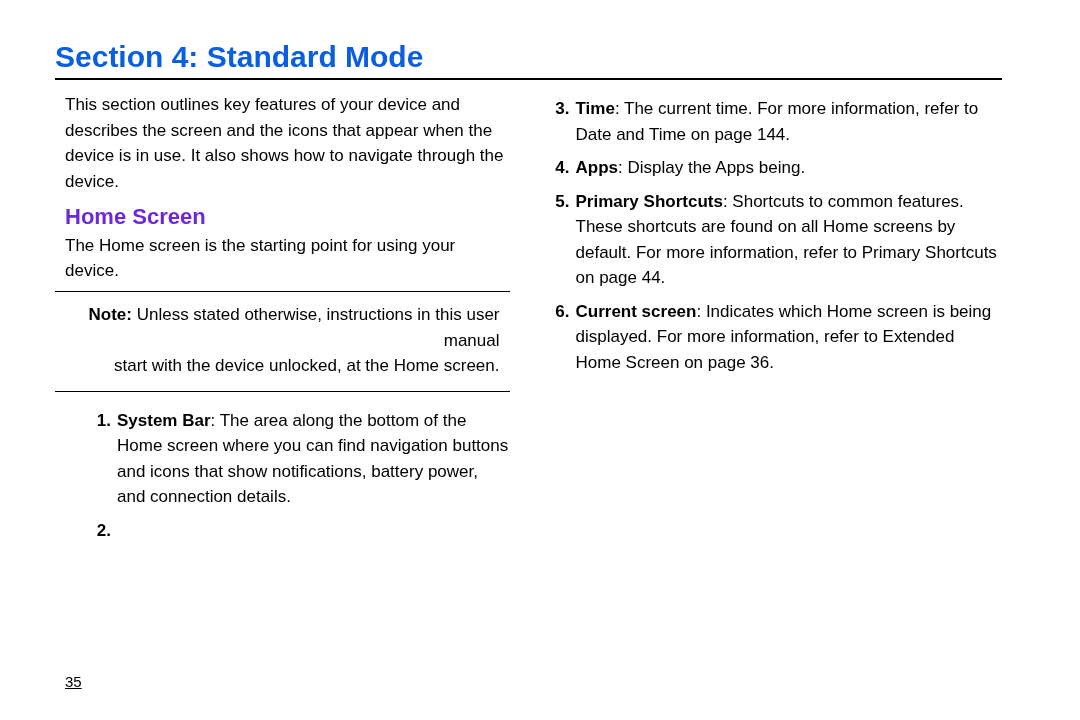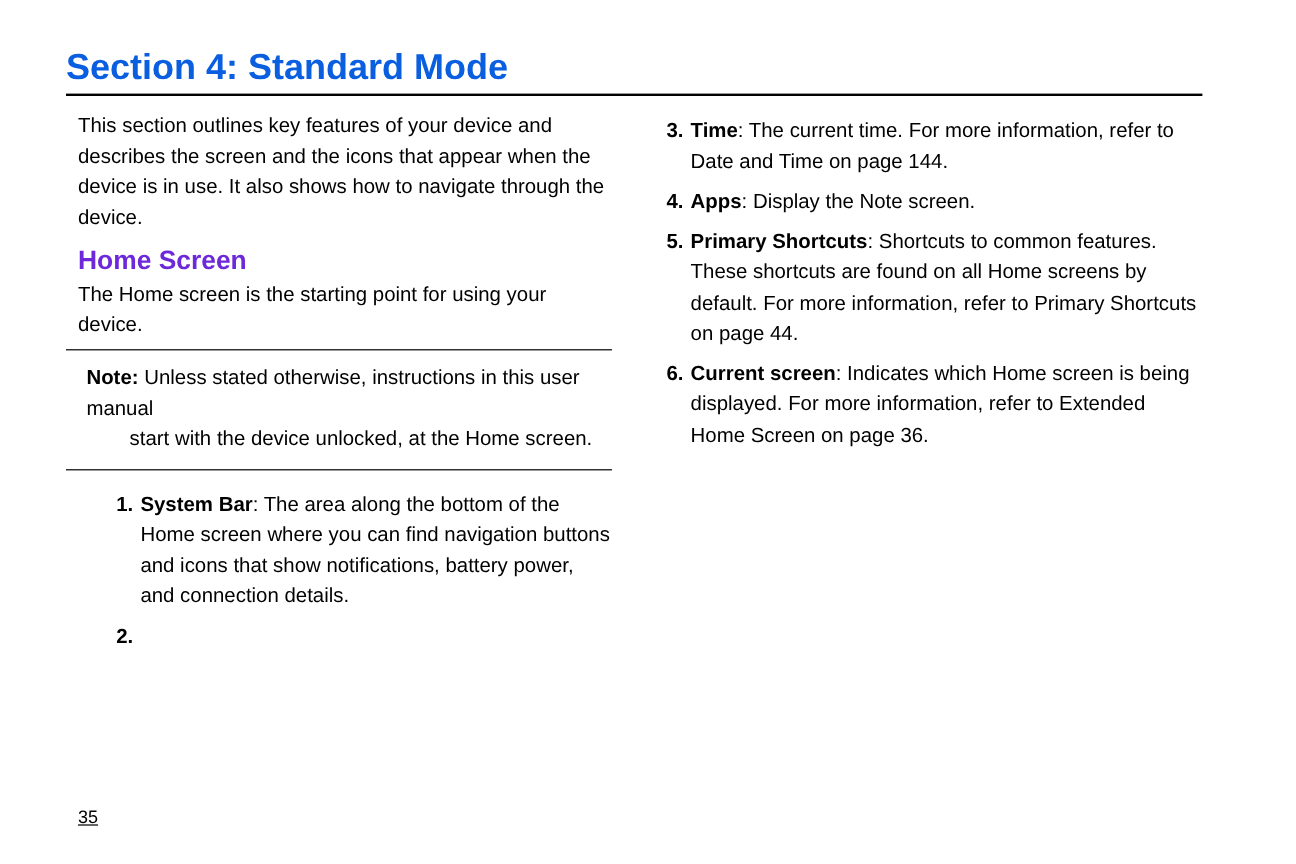--- a/index.html
+++ b/index.html
@@ -63,21 +63,21 @@
   }
   .hr-thin {
     border-top: 1px solid #000;
     margin: 8px 0 10px 0;
   }
   .note-para {
     margin: 0 10px 0 15px;
     line-height: 1.5;
     
     padding-left: 2px;
-    text-align: left;
+    text-align: right;
   }
   .note-para .indent {
     display: block;
     padding-left: 36px;
   }
   .ol-list {
     list-style: none;
     padding: 0;
     margin: 4px 0 0 0;
   }
@@ -161,21 +161,21 @@
       <ul class="ol-list">
         <li>
           <span class="num">3.</span>
           <span class="txt">
             <span class="term">Time</span><span>: The current time. For more information, refer to Date and Time on page 144.</span>
           </span>
         </li>
         <li>
           <span class="num">4.</span>
           <span class="txt">
-            <span class="term">Apps</span><span>: Display the Note screen.</span>
+            <span class="term">Apps</span><span>: Display the Apps being.</span>
           </span>
         </li>
         <li>
           <span class="num">5.</span>
           <span class="txt">
             <span class="term">Primary Shortcuts</span><span>: Shortcuts to common features. These shortcuts are found on all Home screens by default. For more information, refer to  Primary Shortcuts on page 44.</span>
           </span>
         </li>
         <li>
           <span class="num">6.</span>

